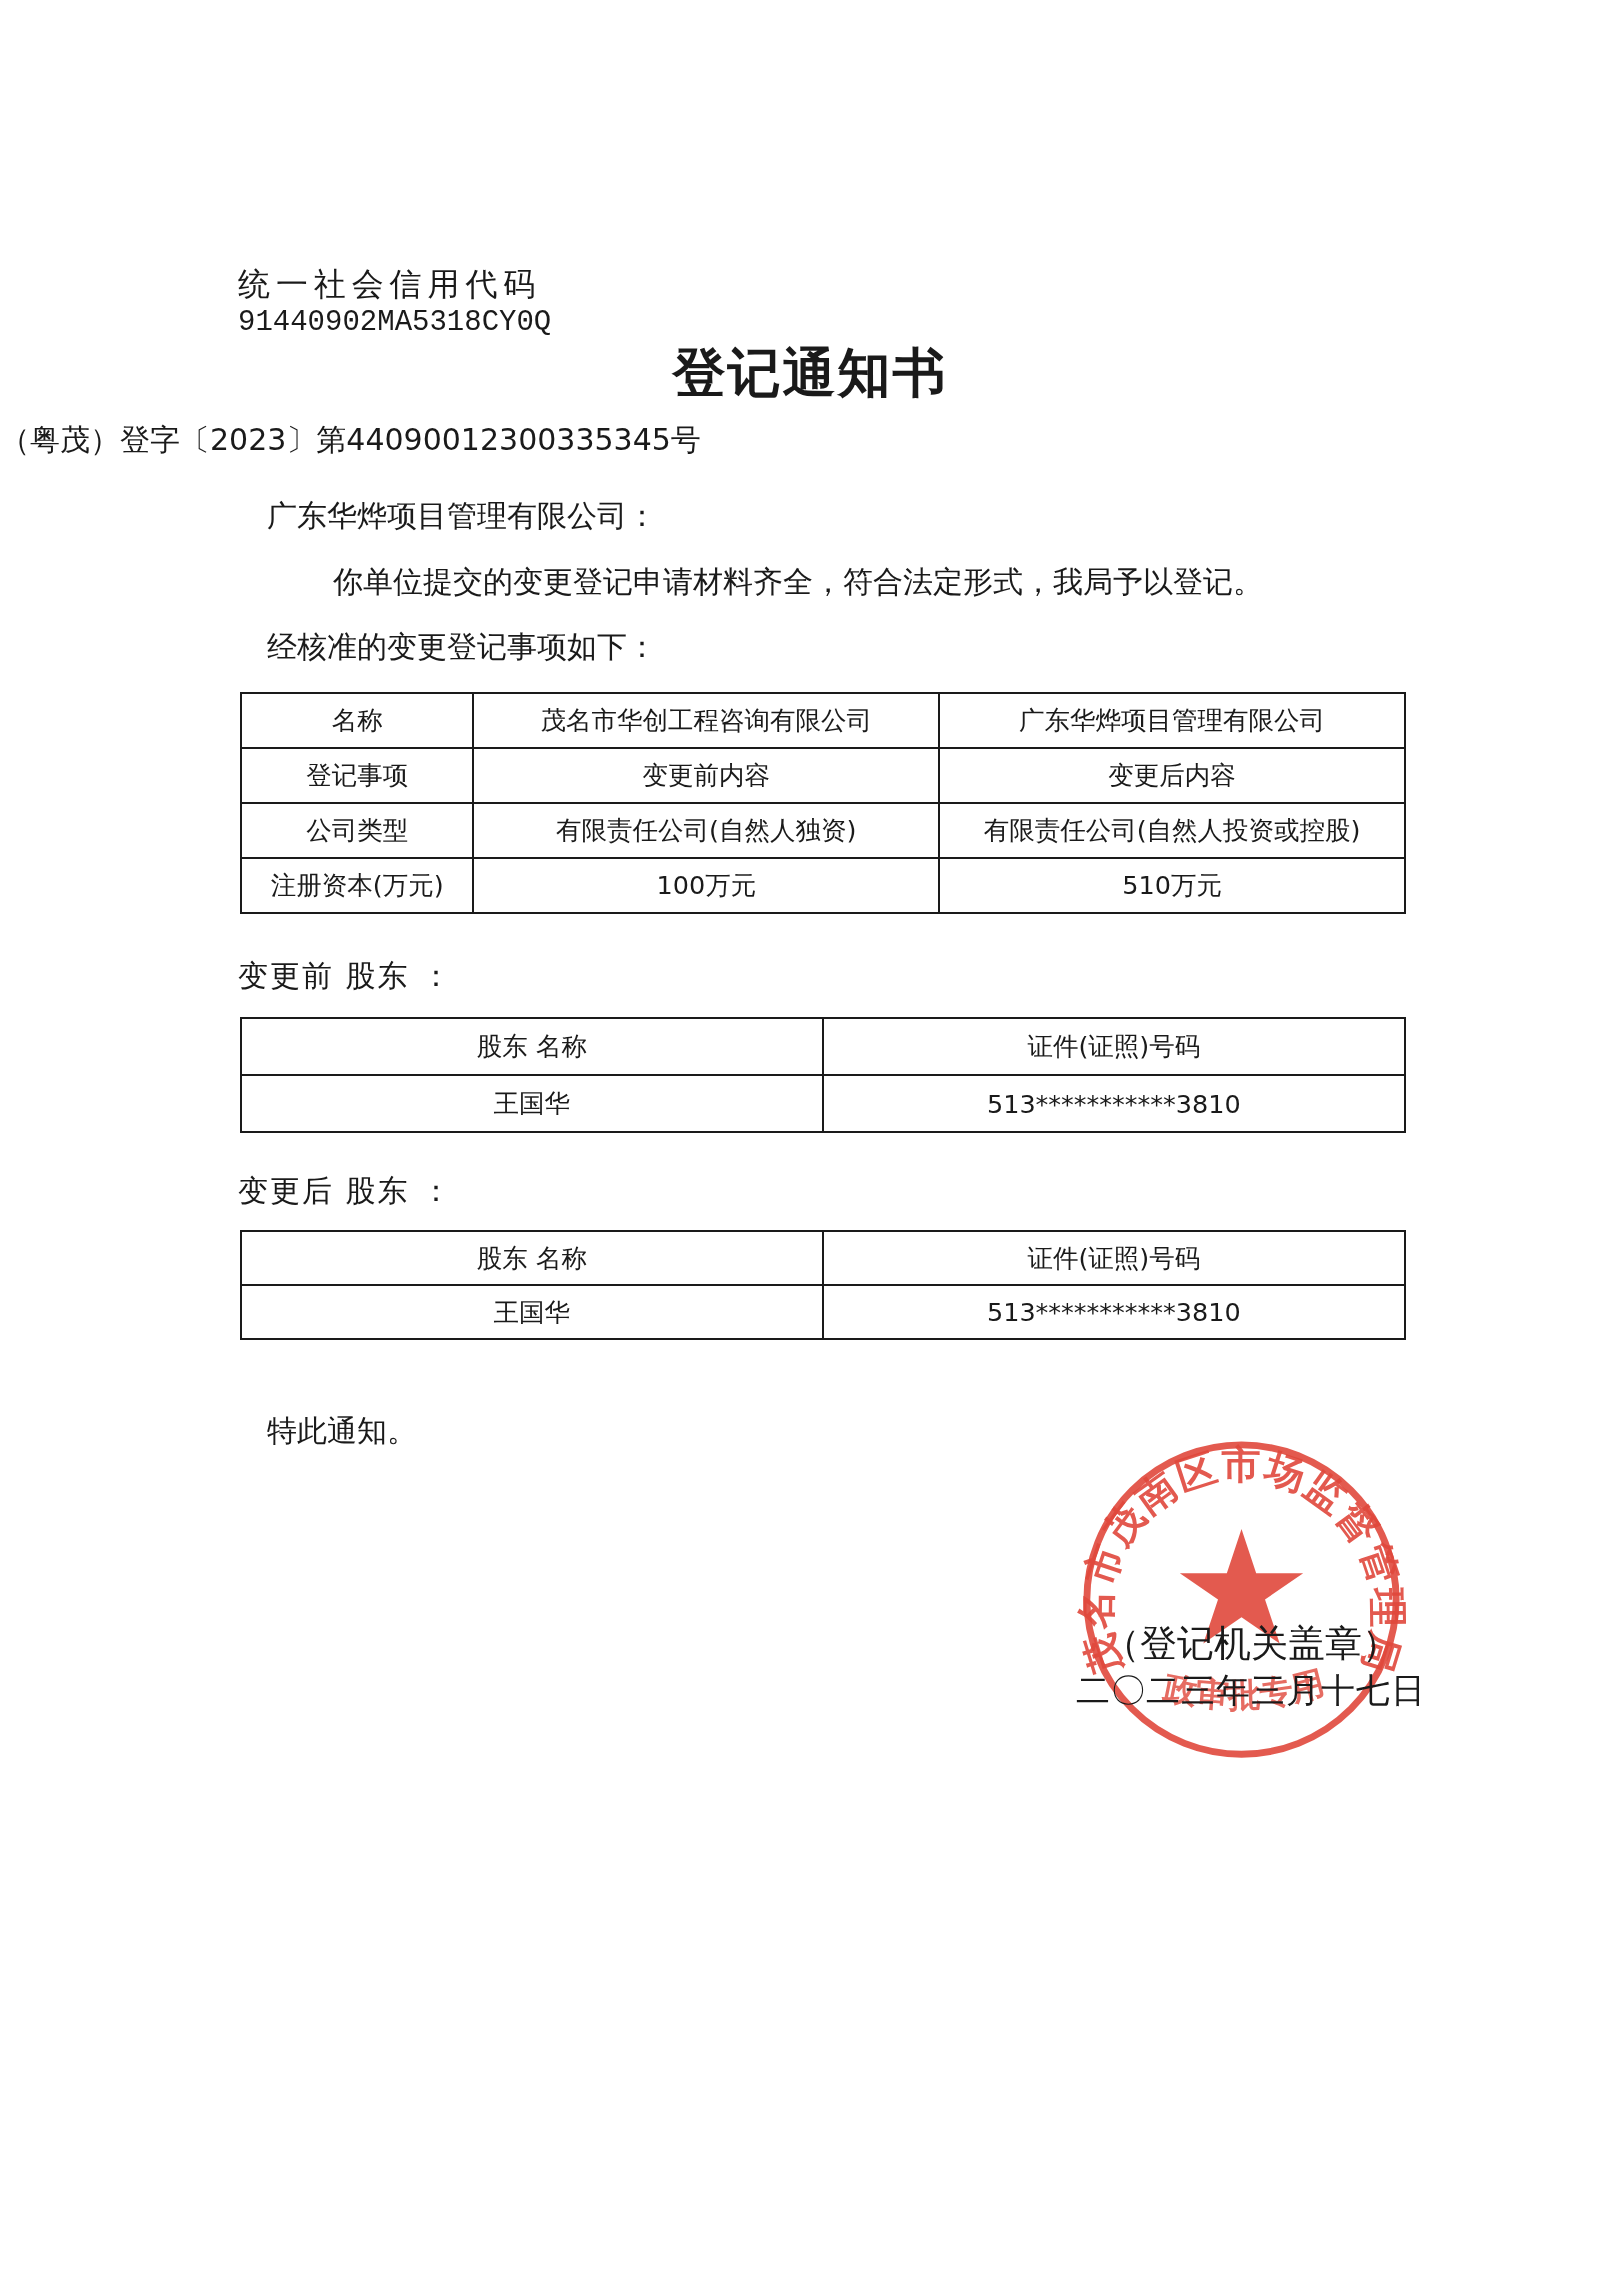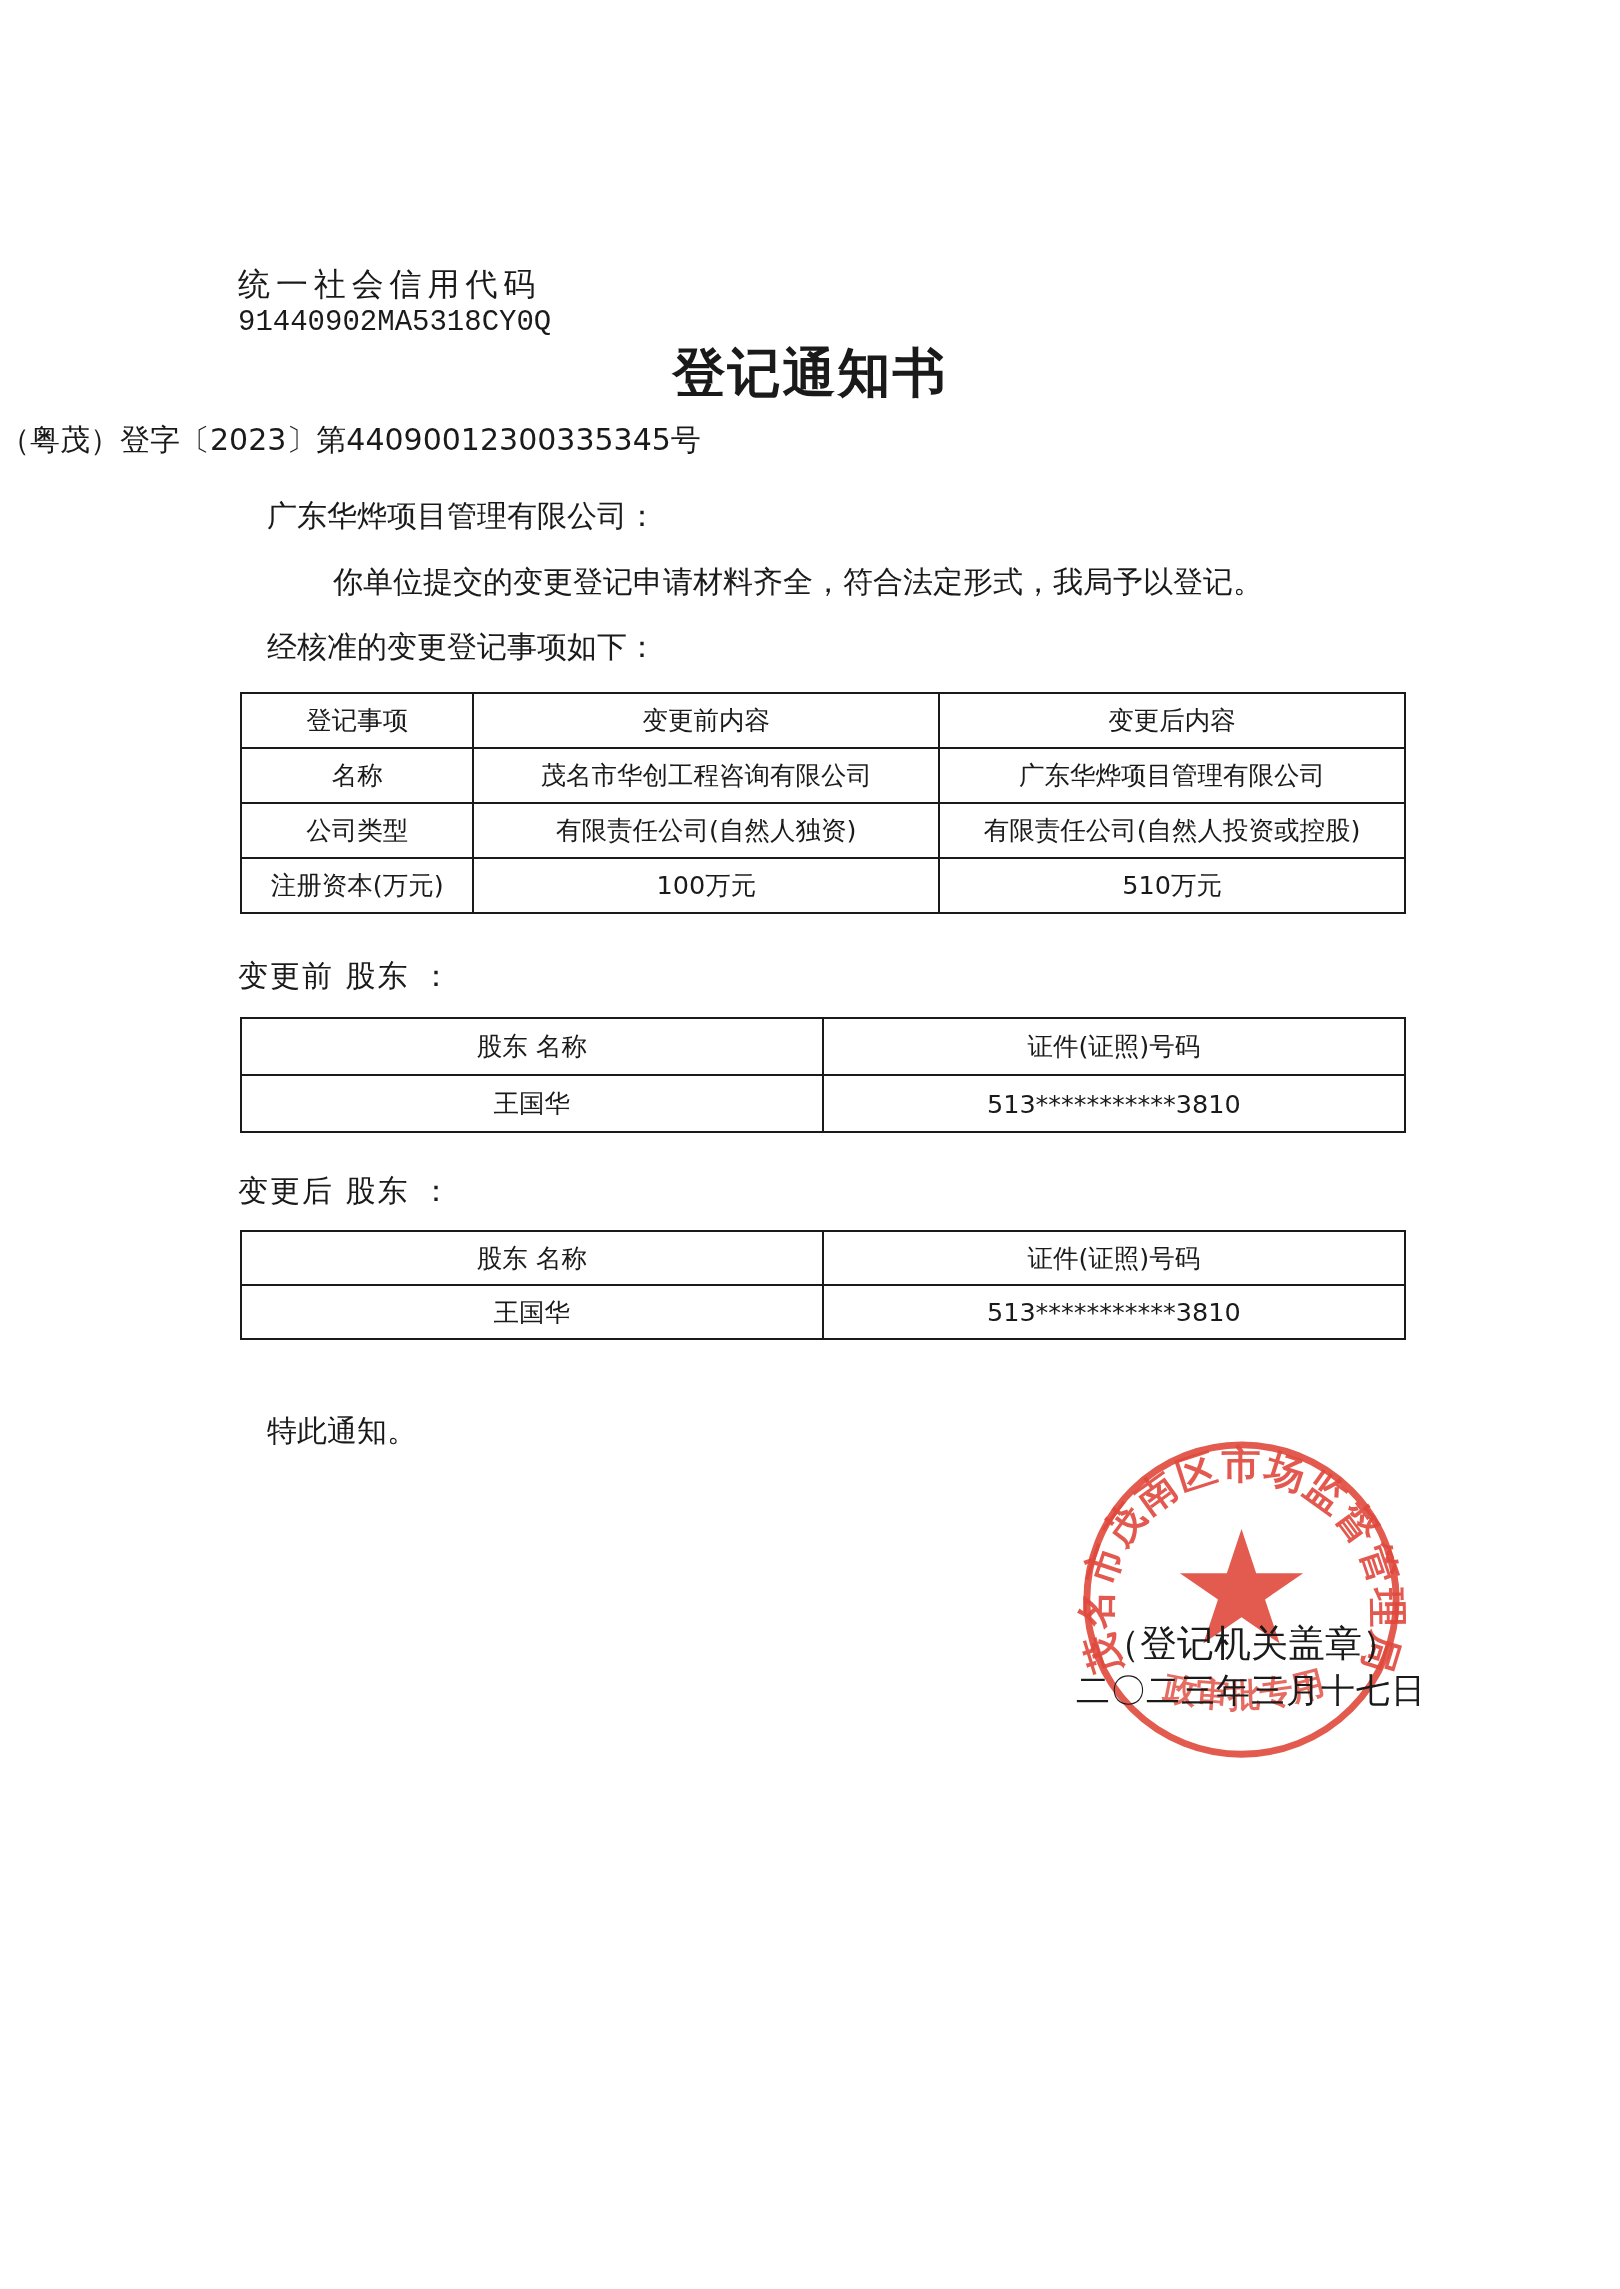--- a/index.html
+++ b/index.html
@@ -38,28 +38,28 @@
 <div class="abs para" style="left:238px; top:627px;">经核准的变更登记事项如下：</div>
 
 <table class="t1">
   <colgroup>
       <col style="width:233px">
       <col style="width:467px">
       <col style="width:467px">
     </colgroup>
   <tbody>
       <tr>
+    <td>名称</td>
+    <td>茂名市华创工程咨询有限公司</td>
+    <td>广东华烨项目管理有限公司</td>
+  </tr>
+  <tr>
     <td>登记事项</td>
     <td>变更前内容</td>
     <td>变更后内容</td>
-  </tr>
-  <tr>
-    <td>名称</td>
-    <td>茂名市华创工程咨询有限公司</td>
-    <td>广东华烨项目管理有限公司</td>
   </tr>
   <tr>
     <td>公司类型</td>
     <td>有限责任公司(自然人独资)</td>
     <td>有限责任公司(自然人投资或控股)</td>
   </tr>
   <tr>
     <td>注册资本(万元)</td>
     <td>100万元</td>
     <td>510万元</td>

